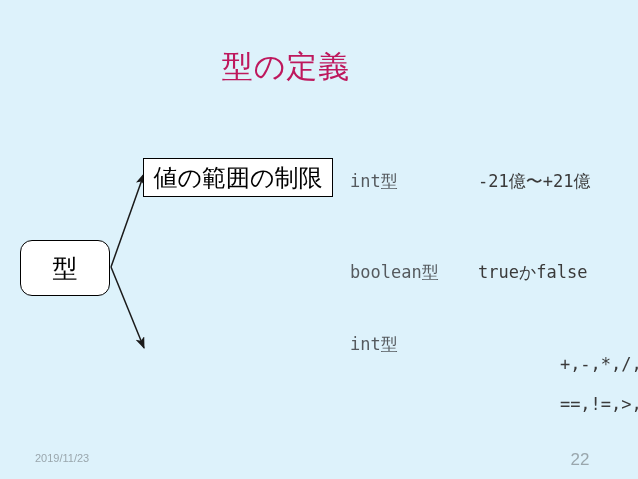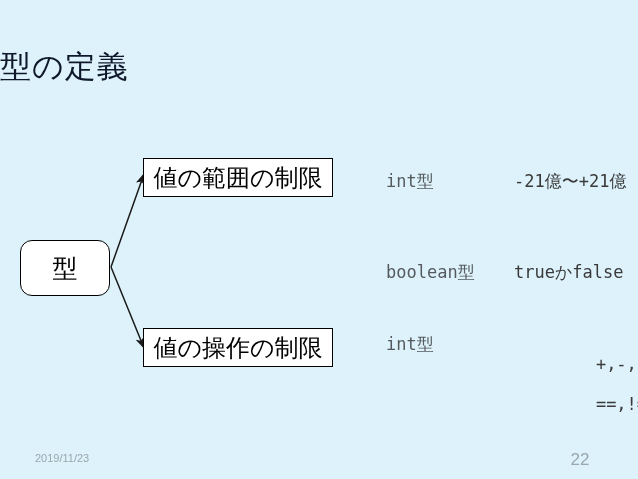--- a/index.html
+++ b/index.html
@@ -19,24 +19,24 @@
     height: 479px;
     background: #ddf2fb;
   }
 
   
   #slide-title {
     position: absolute;
     left: 0;
     top: 46px;
     width: 572px;
-    text-align: left;
+    text-align: center;
     font-size: 31px;
     font-weight: 400;
-    color: #0f172a;
+    color: #be185d;
     letter-spacing: 1px;
     font-family: "DejaVu Sans", "Liberation Sans", sans-serif;
   }
 
   
   .node-root {
     position: absolute;
     left: 20px;
     top: 240px;
     width: 90px;
@@ -87,21 +87,20 @@
     position: absolute;
     font-family: "DejaVu Sans Mono", "Liberation Mono", monospace;
     color: #3a3a3a;
     font-size: 17px;
     line-height: 20px;
     white-space: pre;
   }
   .detail-row {
     display: flex;
     align-items: flex-start;
-    margin-left: 36px;
   }
   .detail-type {
     width: 128px;
     flex: 0 0 128px;
     color: #555a5e;
   }
   .detail-val {
     color: #3a3a3a;
   }
 
@@ -143,21 +142,20 @@
         <path d="M0,0 L8,3.1 L0,6.2 L1.9,3.1 Z" fill="#1a1a1a"></path>
       </marker>
     </defs>
     <line x1="111" y1="267" x2="144" y2="174" stroke="#1a1a1a" stroke-width="1.5" marker-end="url(#arrowhead)"></line>
     <line x1="111" y1="267" x2="144" y2="348" stroke="#1a1a1a" stroke-width="1.5" marker-end="url(#arrowhead)"></line>
   </svg>
 
   <div class="node-root">型</div>
 
   <div class="node-box" id="node-range">値の範囲の制限</div>
-  <div class="node-box" id="node-ops">値の操作の制限</div>
 
   <div class="detail-group" id="group-range">
     <div class="detail-row">
       <span class="detail-type">int型</span>
       <span class="detail-val">-21億〜+21億</span>
     </div>
     <div class="detail-row">
       <span class="detail-type">boolean型</span>
       <span class="detail-val">trueかfalse</span>
     </div>

